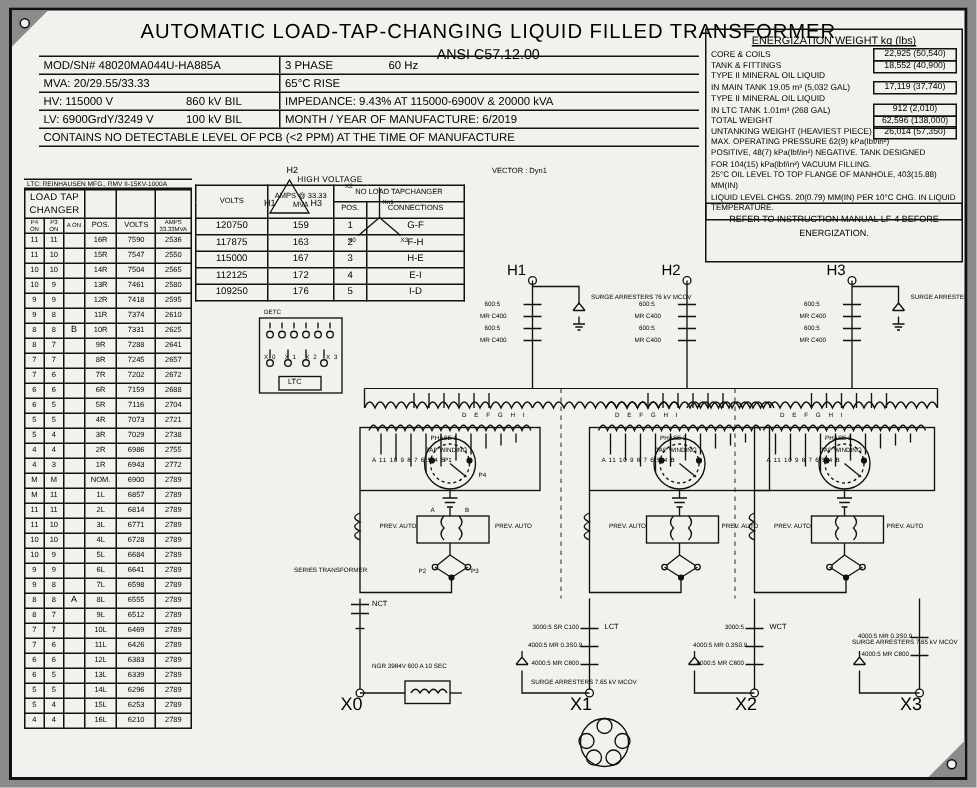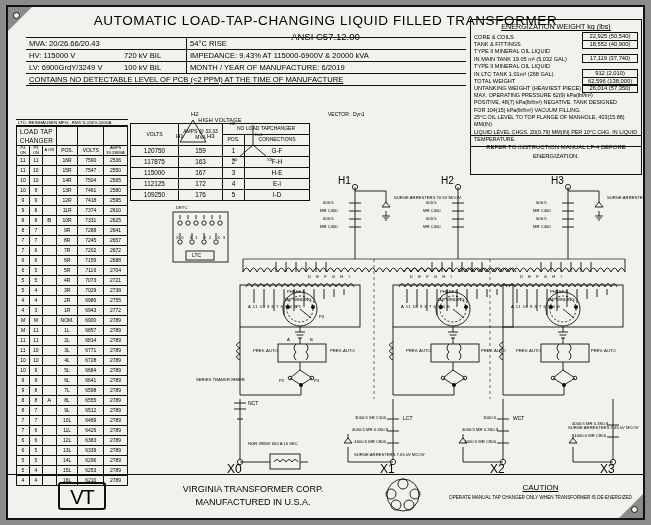--- a/index.html
+++ b/index.html
@@ -27,21 +27,21 @@
 
   .title {
     text-align:center; font-size:13.5px; letter-spacing:.6px;
     padding-top:6px; white-space:nowrap;
   }
   .subtitle { text-align:center; font-size:9.5px; padding-top:3px; }
 
   
   .hdr { position:absolute; left:18px; top:30px; width:440px; font-size:7.6px; }
   .hrow { display:flex; border-top:1px solid #111; }
-  .hrow:last-child { border-bottom:1px solid #111;text-decoration:underline; }
+  .hrow:last-child { border-bottom:1px solid #111; }
   .hc { padding:1px 3px; white-space:nowrap; overflow:hidden; }
   .hc.b { border-left:1px solid #111; }
   .w1 { width:160px } .w2 { width:70px } .w3 { flex:1 }
   .full { width:100% }
 
   
   .wpanel { position:absolute; left:462px; top:12px; width:172px; border:1px solid #111; padding:2px 3px 3px; font-size:5.6px; }
   .wtitle { text-align:center; font-size:7.2px; text-decoration:underline; margin-bottom:2px; }
   .wline { display:flex; align-items:center; height:7.4px; }
   .wlabel { flex:1; white-space:nowrap; overflow:hidden; }
@@ -87,26 +87,31 @@
   <div class="corner tl"></div>
   <div class="corner br"></div>
   <div class="bolt tl"></div>
   <div class="bolt br"></div>
 
   <div class="title">AUTOMATIC LOAD-TAP-CHANGING LIQUID FILLED TRANSFORMER</div>
   <div class="subtitle">ANSI C57.12.00</div>
 
   <div class="hdr">
     <div class="hrow">
-      <div class="hc w1">MVA:  20/26.66/20.43</div>
-      <div class="hc w2 b">54°C RISE</div>
+      <div class="hc w1">MOD/SN#  48020MA044U-HA885A</div>
+      <div class="hc w2 b">3 PHASE</div>
+      <div class="hc w3">60 Hz</div>
+    </div>
+    <div class="hrow">
+      <div class="hc w1">MVA:  20/29.55/33.33</div>
+      <div class="hc w2 b">65°C RISE</div>
     </div>
     <div class="hrow">
       <div class="hc" style="width:95px">HV: 115000 V</div>
-      <div class="hc" style="width:65px">720 kV BIL</div>
+      <div class="hc" style="width:65px">860 kV BIL</div>
       <div class="hc w3 b">IMPEDANCE: 9.43% AT 115000-6900V &amp; 20000 kVA</div>
     </div>
     <div class="hrow">
       <div class="hc" style="width:95px">LV: 6900GrdY/3249 V</div>
       <div class="hc" style="width:65px">100 kV BIL</div>
       <div class="hc w3 b">MONTH / YEAR OF MANUFACTURE: 6/2019</div>
     </div>
     <div class="hrow">
       <div class="hc full">CONTAINS NO DETECTABLE LEVEL OF PCB (&lt;2 PPM) AT THE TIME OF MANUFACTURE</div>
     </div>
@@ -772,25 +777,13 @@
   <div class="lbl f4" style="left:344px;top:420px;width:34px;line-height:5px;text-align:right">4000:5 MR 0.3S0.9</div>
   <div class="lbl f4" style="left:344px;top:432px;width:34px;line-height:5px;text-align:right">4000:5 MR C800</div>
 
   <div class="lbl f4" style="left:454px;top:408px;width:34px;line-height:5px;text-align:right">3000:5</div>
   <div class="lbl f4" style="left:454px;top:420px;width:34px;line-height:5px;text-align:right">4000:5 MR 0.3S0.9</div>
   <div class="lbl f4" style="left:454px;top:432px;width:34px;line-height:5px;text-align:right">4000:5 MR C800</div>
 
   <div class="lbl f4" style="left:564px;top:414px;width:34px;line-height:5px;text-align:right">4000:5 MR 0.3S0.9</div>
   <div class="lbl f4" style="left:564px;top:426px;width:34px;line-height:5px;text-align:right">4000:5 MR C800</div>
 
-  <div class="footer">
-    <div class="vtlogo">VT</div>
-    <div class="vtcorp">
-      <div>VIRGINIA TRANSFORMER CORP.</div>
-      <div>MANUFACTURED IN U.S.A.</div>
-    </div>
-    <div class="caution">
-      <div class="ct">CAUTION</div>
-      <div class="cb">OPERATE MANUAL TAP CHANGER ONLY WHEN TRANSFORMER IS DE-ENERGIZED</div>
-    </div>
-    <div id="holelabels"></div>
-  </div>
 </div>
 
 </body></html>

